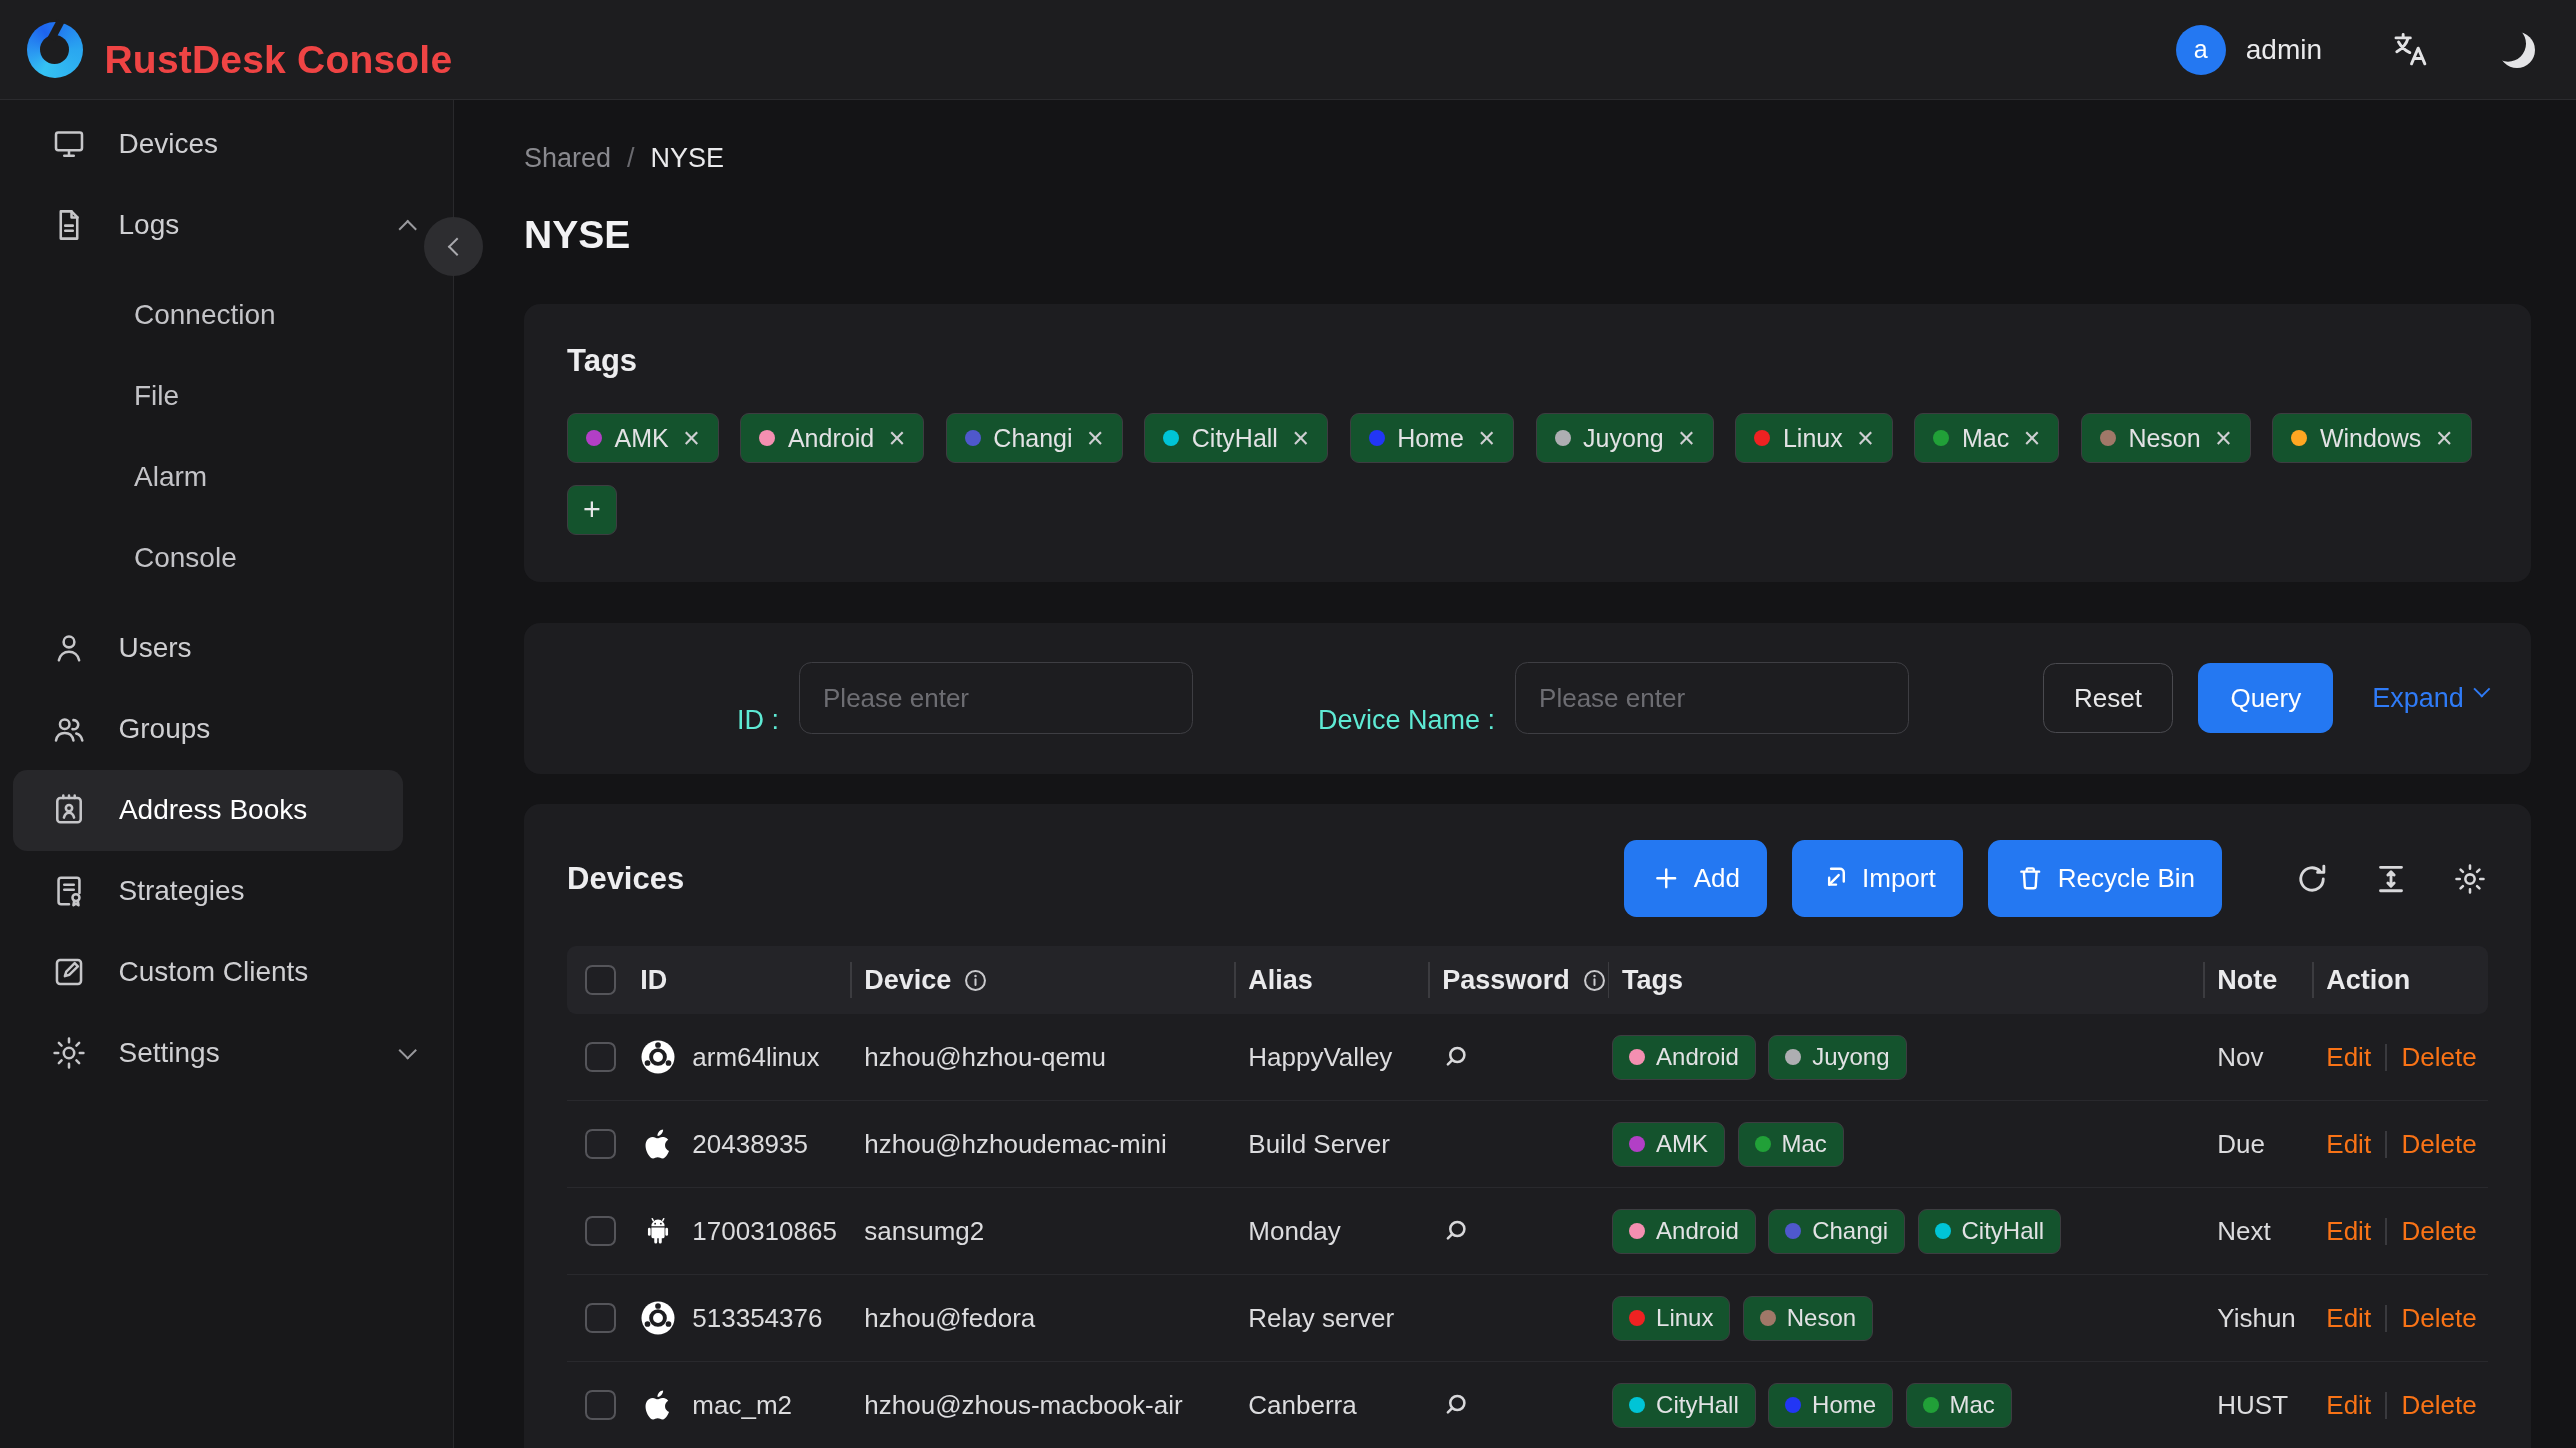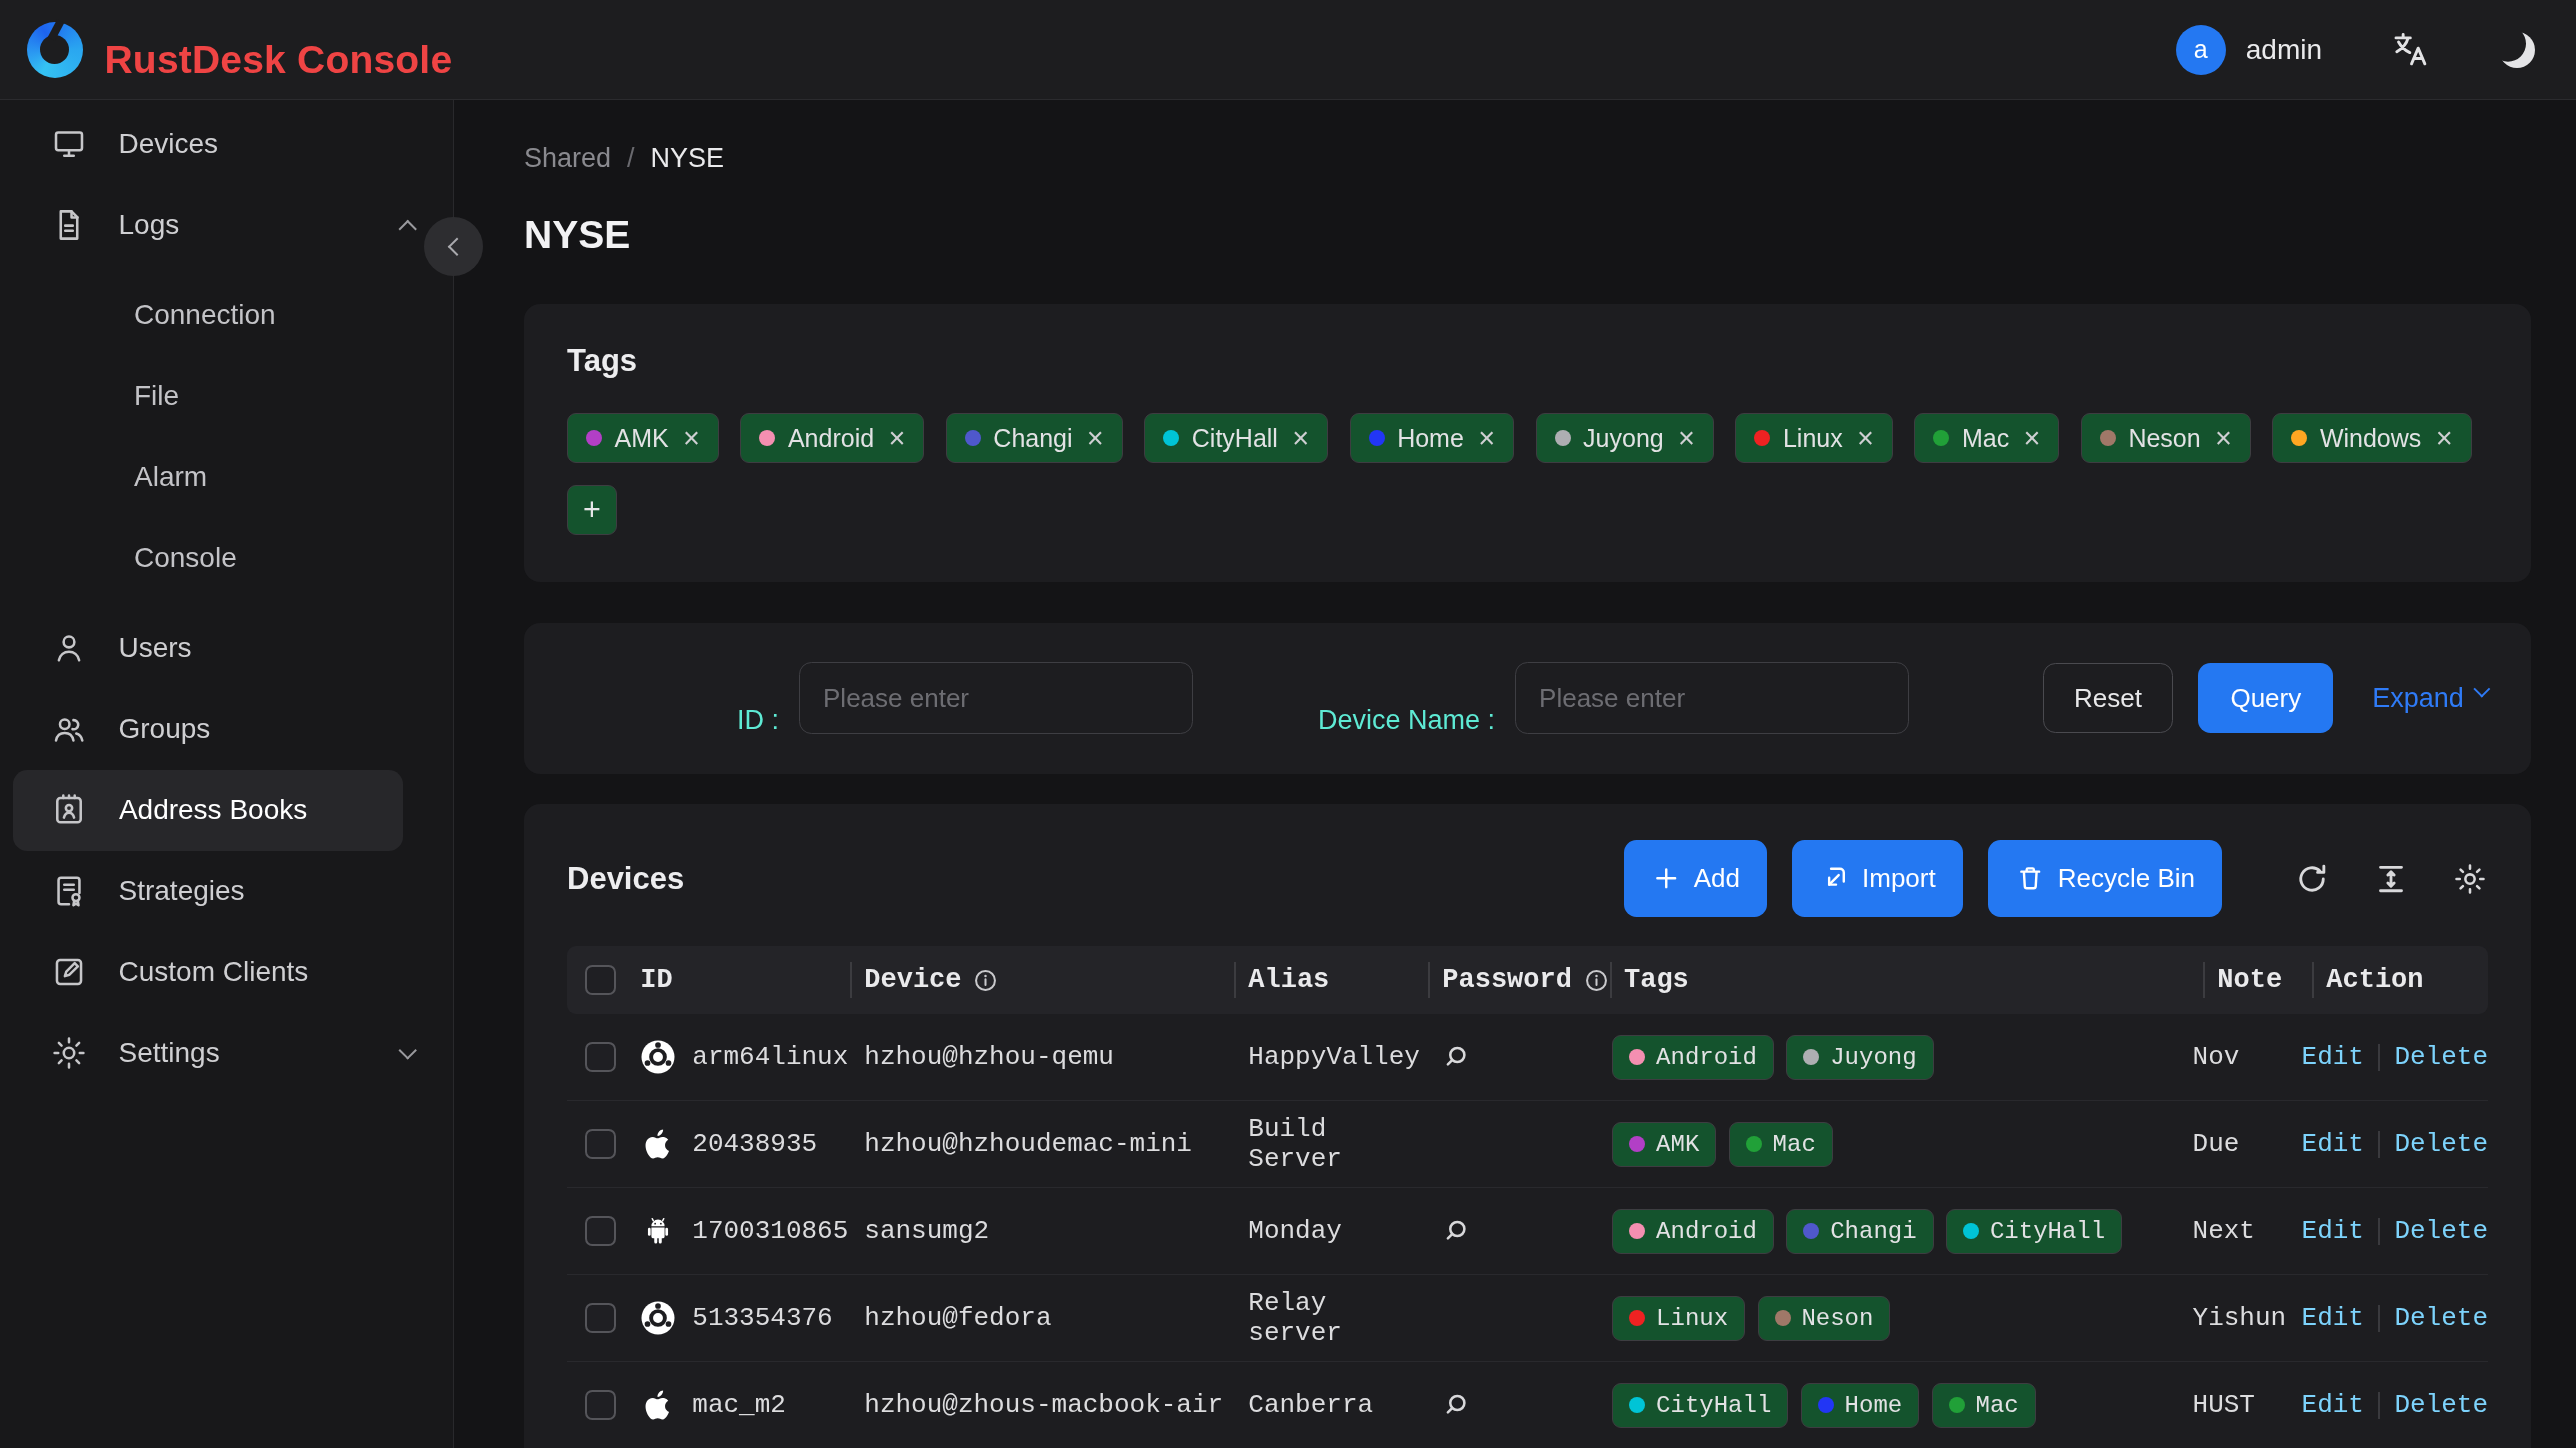--- a/index.html
+++ b/index.html
@@ -85,21 +85,21 @@
   .devices-card { margin-top:30.5px; padding:36px 43px 34px; }
   .dev-header { display:flex; align-items:center; }
   .toolbar { margin-left:auto; display:flex; align-items:center; gap:25px; }
   .btn-blue { height:77px; padding:0 27px; gap:12.5px; font-size:26px; }
   .btn-blue svg { width:30.5px; height:30.5px; }
   .tool-icons { display:flex; align-items:center; gap:43px; margin-left:47px; color:#d9d9db; }
   .tool-icons .ticon { display:flex; cursor:pointer; }
   .tool-icons svg { width:36px; height:36px; }
 
   
-  .table { margin-top:29px;font-family:Liberation Mono, monospace; }
+  .table { margin-top:29px; }
   .tr { display:flex; align-items:center; }
   .thead { height:68px; background:#242428; border-radius:9px; font-size:27px; font-weight:600; color:#eaeaec; }
   .tbody .tr { height:87px; border-bottom:1.8px solid #29292d; font-size:26px; color:#dcdcde; }
   .td, .th { display:flex; align-items:center; padding-left:14.3px; }
   .th { position:relative; height:100%; }
   .th.sep::before { content:''; position:absolute; left:0; top:16px; bottom:16px; width:1.8px; background:#3c3c40; }
   .c-cb { flex:0 0 59px; padding-left:18px; }
   .c-id { flex:0 0 224px; gap:16px; }
   .c-device { flex:0 0 384px; }
   .c-alias { flex:0 0 194px; }
@@ -109,21 +109,21 @@
   .c-action { flex:0 0 176px; }
   .checkbox { width:30.5px; height:30.5px; border:2.2px solid #55555a; border-radius:7.2px; background:#1f1f23;
               display:inline-block; cursor:pointer; }
   .info-i { margin-left:10.8px; display:inline-flex; color:#c9c9cc; }
   .info-i svg { width:27px; height:27px; }
   .os-icon { width:36px; height:36px; display:inline-flex; flex:0 0 36px; color:#fff; }
   .os-icon svg { width:36px; height:36px; }
   .mag { color:#d8d8da; display:inline-flex; cursor:pointer; }
   .mag svg { width:32px; height:32px; }
   .row-chip { height:45px; padding:0 16px; font-size:24px; gap:10.8px; border-radius:9px; }
-  .a-link { color:#7dd3fc; cursor:pointer; }
+  .a-link { color:#f97316; cursor:pointer; }
   .a-div { width:1.8px; height:27px; background:#3a3a3e; margin:0 14.3px; }
 </style>
 </head>
 <body>
 
 <div class="root">
 
   <header class="topbar">
     <div class="logo"></div>
     <div class="app-title">RustDesk Console</div>

